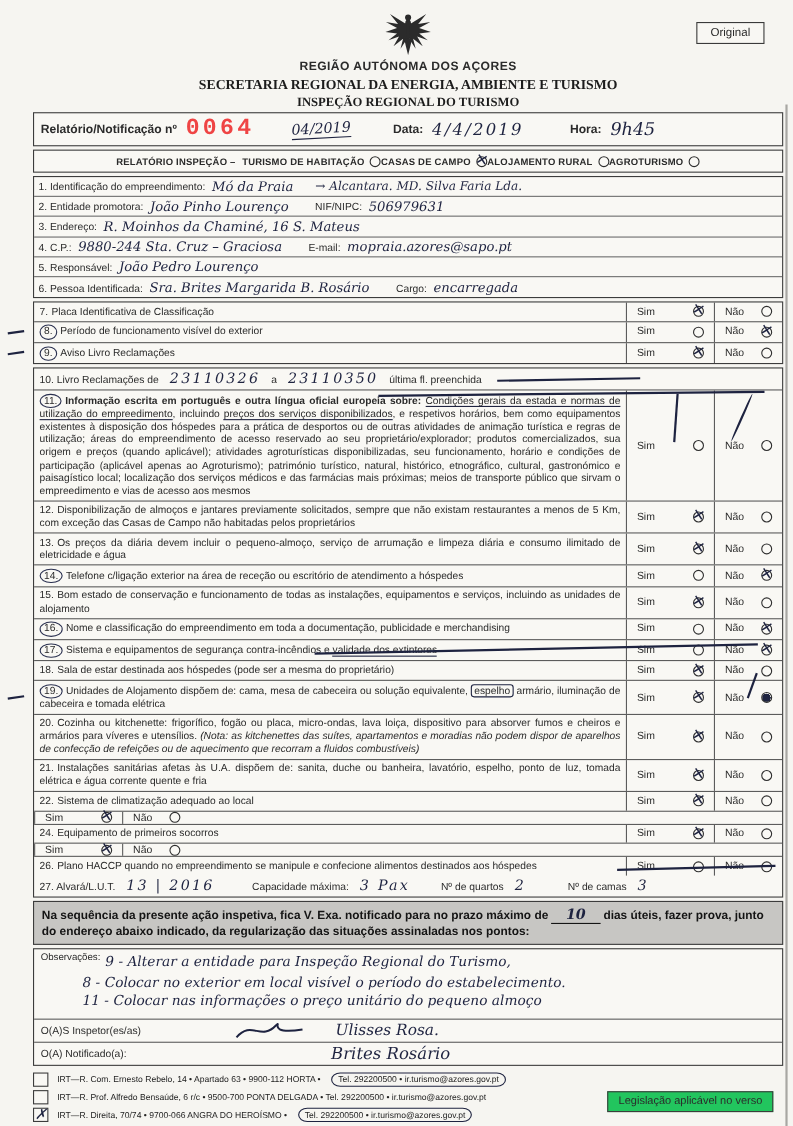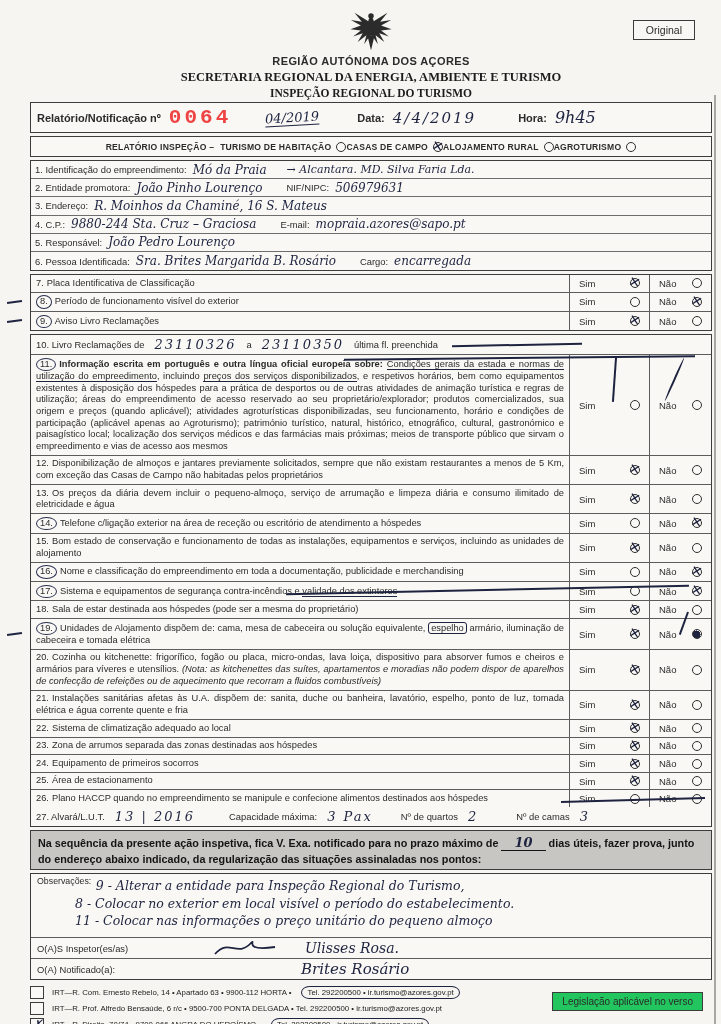--- a/index.html
+++ b/index.html
@@ -367,21 +367,20 @@
           <div class="cell sim">
             <span class="clbl">Sim</span>
             <span class="ck on"></span>
           </div>
           <div class="cell nao">
             <span class="clbl">Não</span>
             <span class="ck"></span>
           </div>
         </div>
         <div class="crow">
-          <div class="ctext"><span class="cnum">23.</span><span>Zona de arrumos separada das zonas destinadas aos hóspedes</span></div>
           <div class="cell sim">
             <span class="clbl">Sim</span>
             <span class="ck on"></span>
           </div>
           <div class="cell nao">
             <span class="clbl">Não</span>
             <span class="ck"></span>
           </div>
         </div>
         <div class="crow">
@@ -389,21 +388,20 @@
           <div class="cell sim">
             <span class="clbl">Sim</span>
             <span class="ck on"></span>
           </div>
           <div class="cell nao">
             <span class="clbl">Não</span>
             <span class="ck"></span>
           </div>
         </div>
         <div class="crow">
-          <div class="ctext"><span class="cnum">25.</span><span>Área de estacionamento</span></div>
           <div class="cell sim">
             <span class="clbl">Sim</span>
             <span class="ck on"></span>
           </div>
           <div class="cell nao">
             <span class="clbl">Não</span>
             <span class="ck"></span>
           </div>
         </div>
         <div class="crow">

